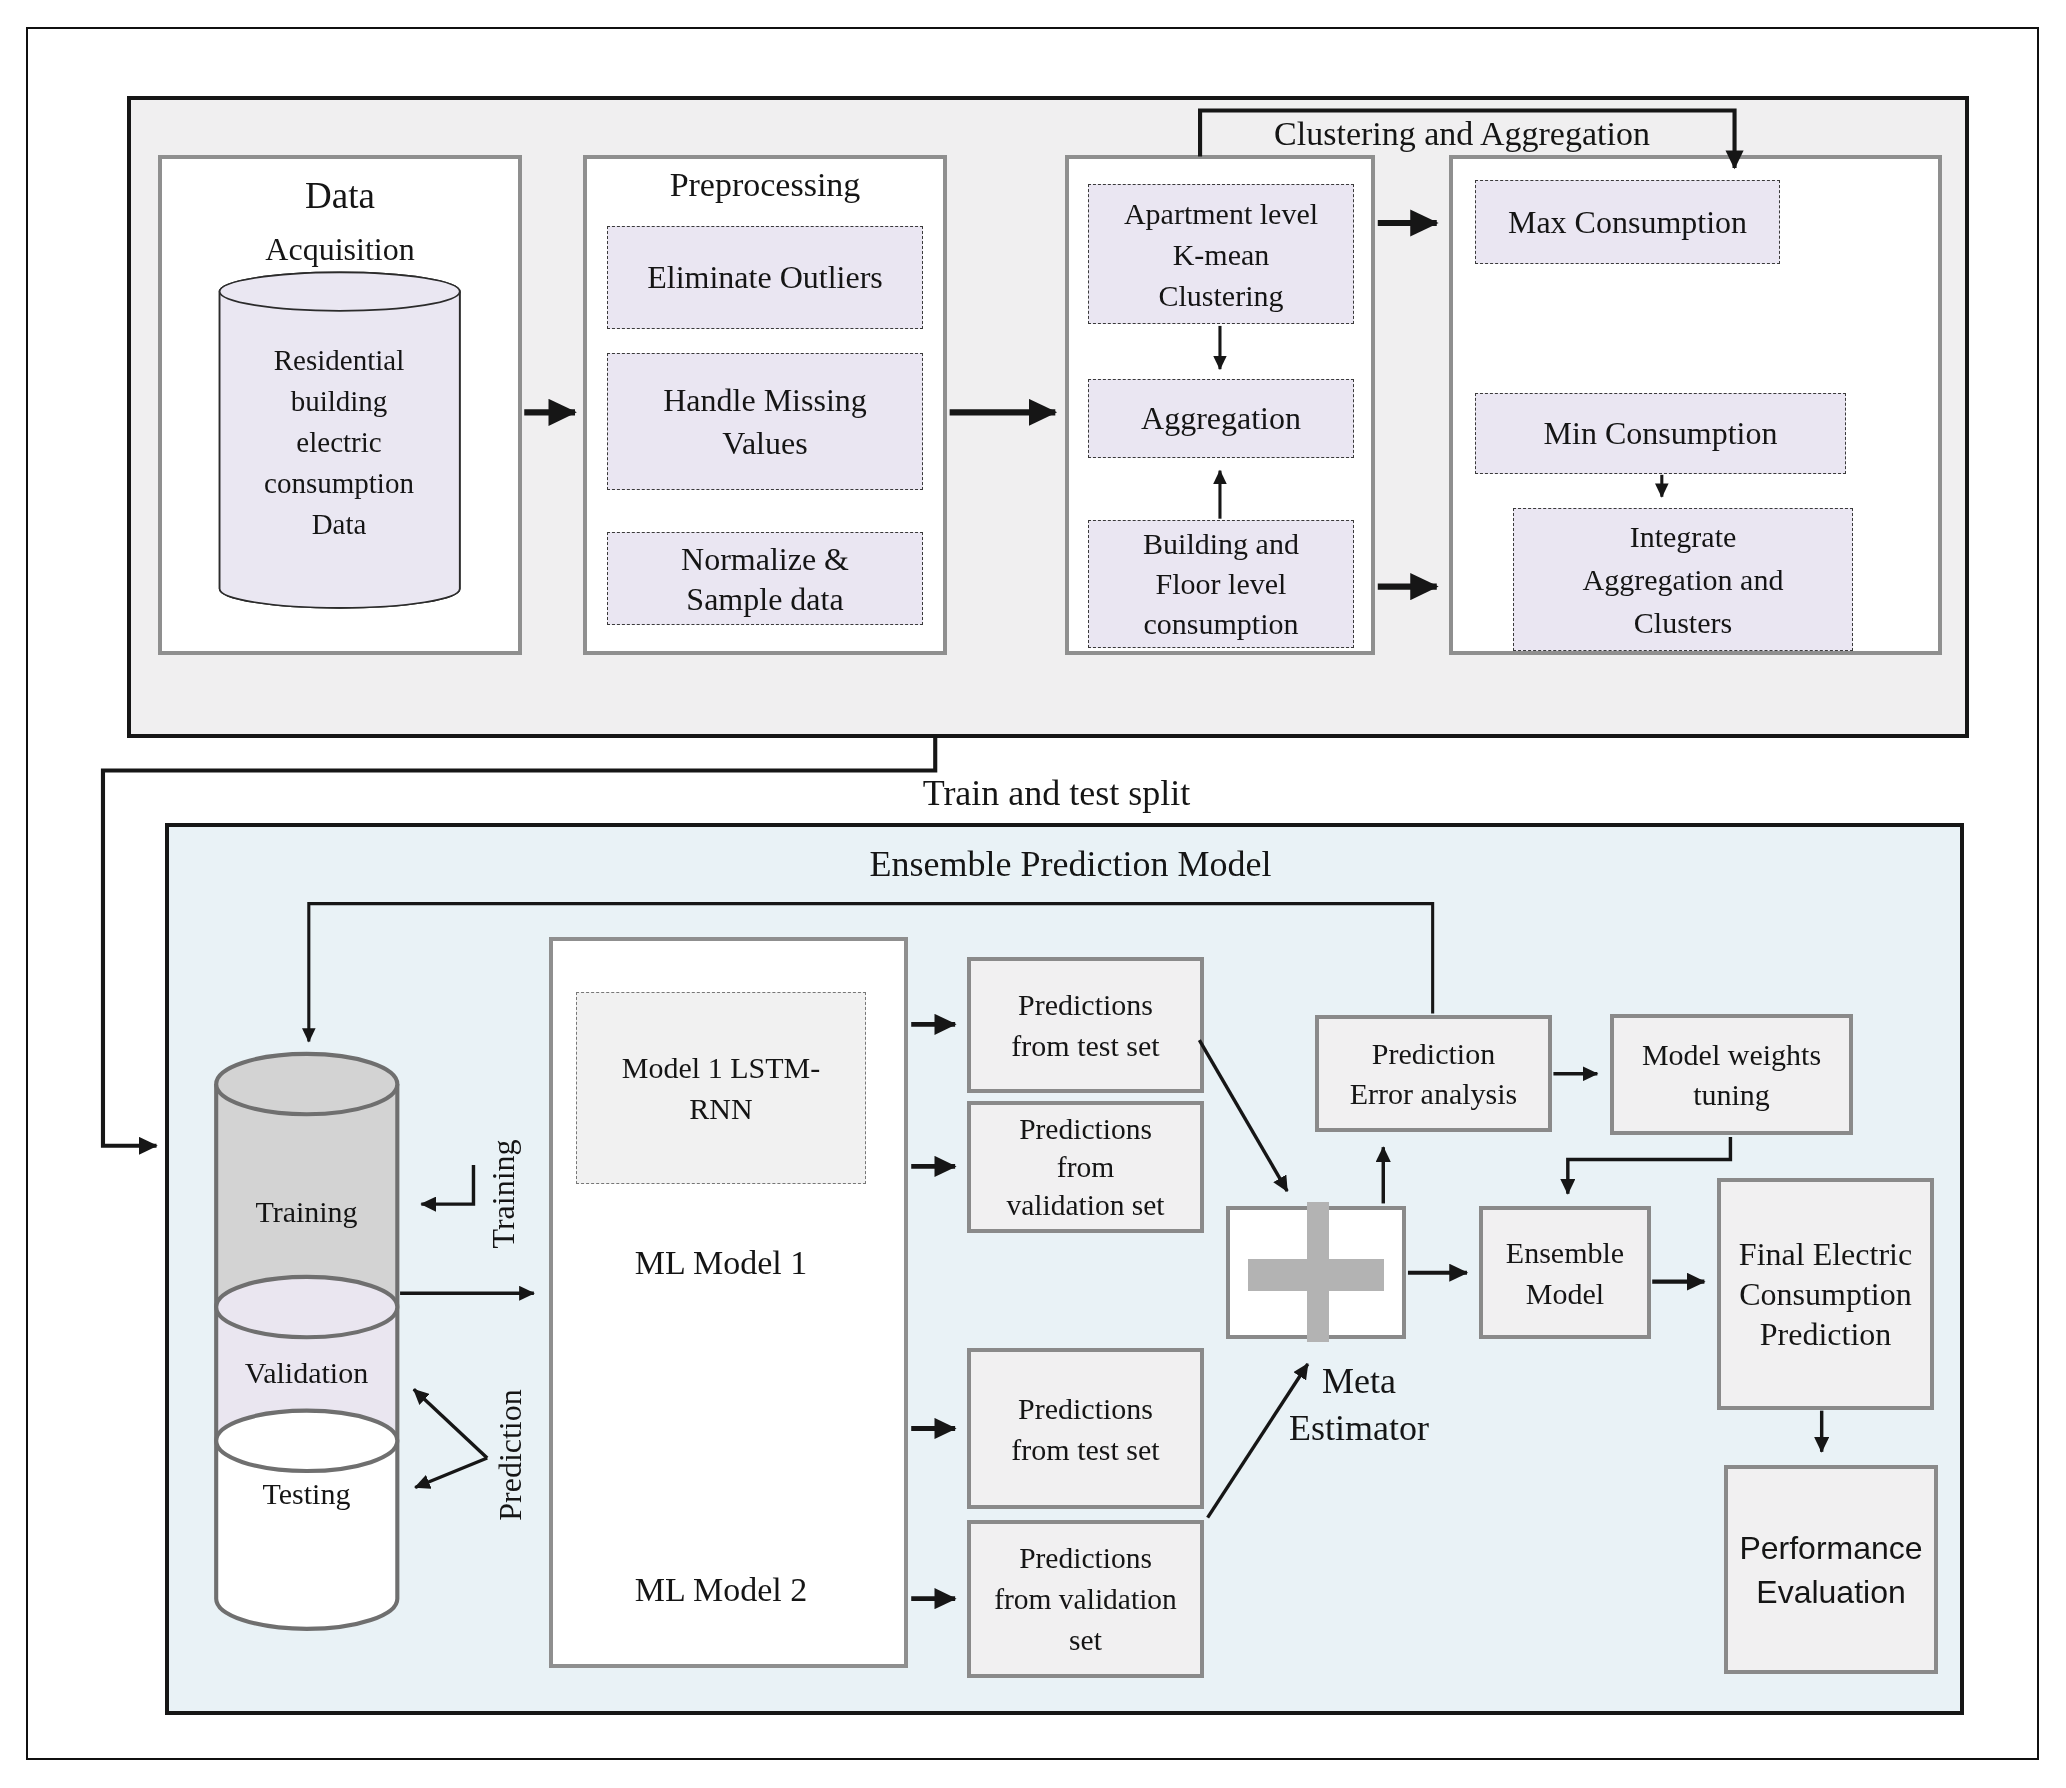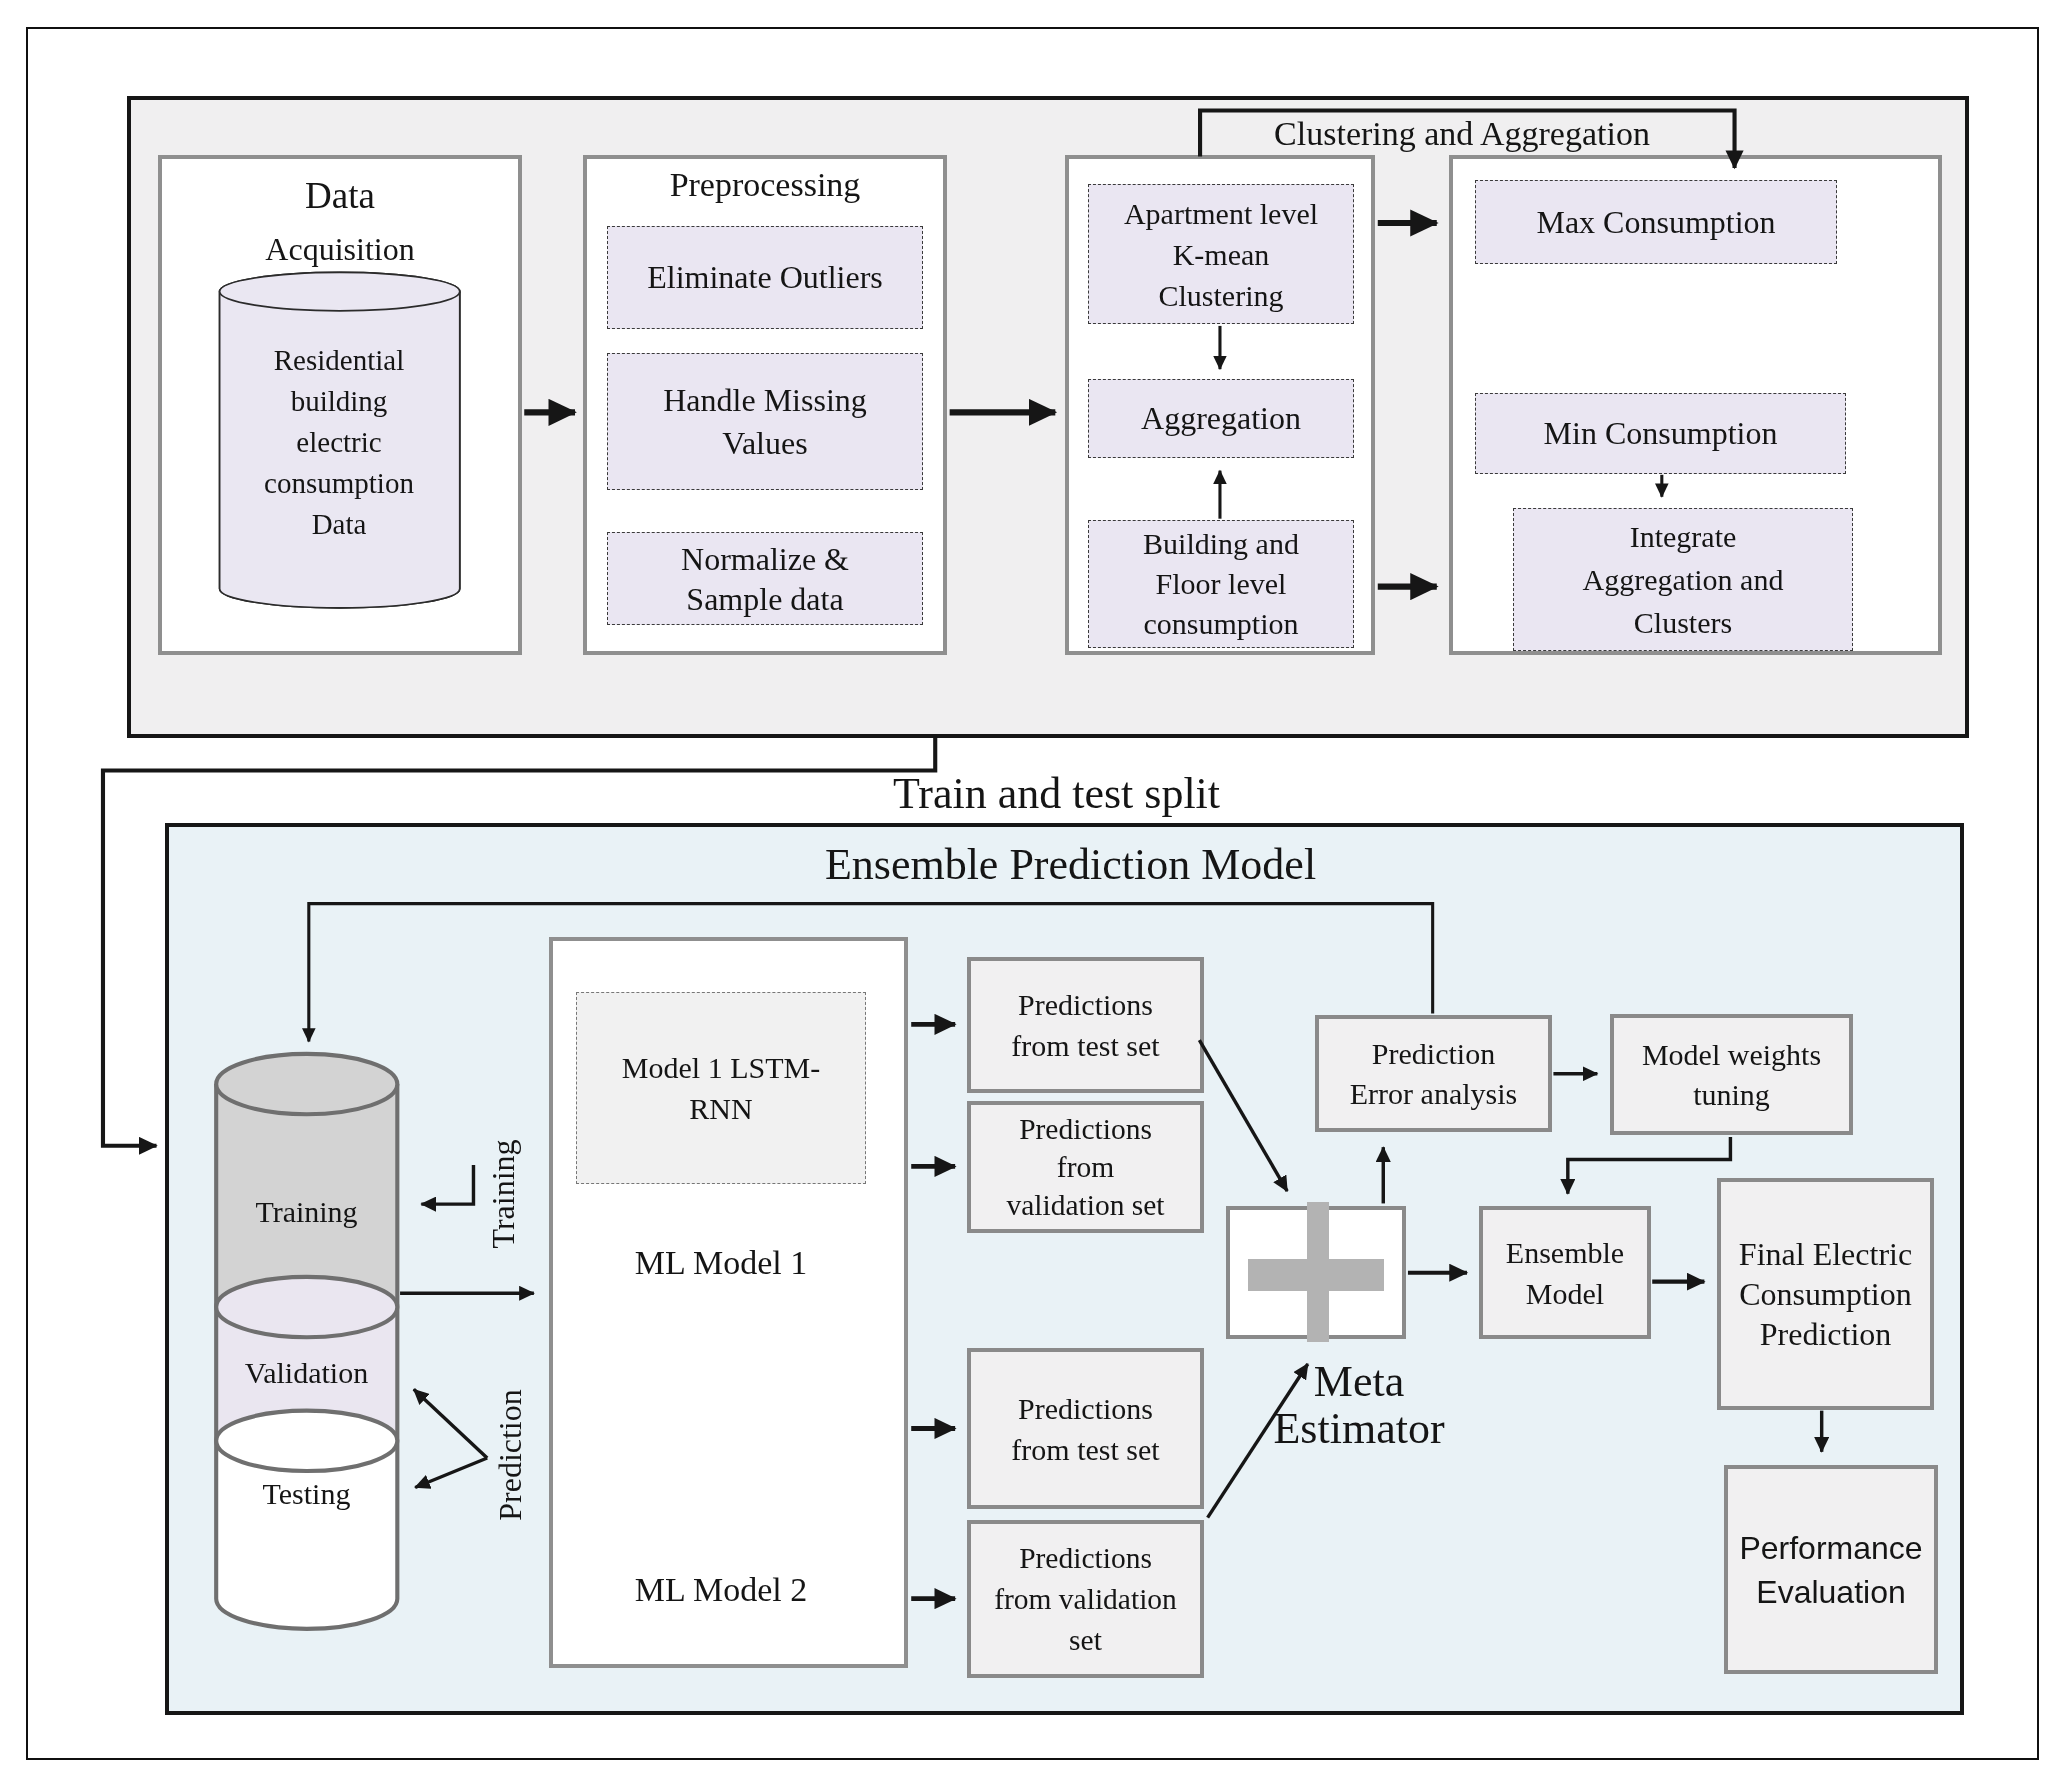--- a/index.html
+++ b/index.html
@@ -17,21 +17,21 @@
   
   .lav{background:#eae6f2;border:1.4px dashed #3a3a3a;}
   .gdash{background:#f1f1f1;border:1.4px dashed #777777;}
   
   .ctr{display:flex;flex-direction:column;align-items:center;justify-content:center;text-align:center;}
   .line{white-space:nowrap;}
   .t44{font-size:30px;line-height:41px;}
   .t42{font-size:29px;line-height:41px;text-align:right;}
   .t46{font-size:32px;line-height:43px;}
   .t50{font-size:34px;line-height:40px;}
-  .t52{font-size:44px;line-height:41px;}
+  .t52{font-size:36px;line-height:41px;}
   .t54{font-size:37px;line-height:41px;}
   .lbl{text-align:center;}
   .rot{transform:rotate(-90deg);transform-origin:center center;text-align:center;font-size:32px;}
   .sans{font-family:Liberation Sans, sans-serif;}
   svg{position:absolute;left:0;top:0;}
   .plusbar{background:#b3b3b3;}
 </style>
 </head>
 <body>
 
@@ -94,21 +94,21 @@
   </div>
   <div class="abs lav ctr t46" style="left:1088px;top:379px;width:266px;height:79px;">
     <div class="line">Aggregation</div>
   </div>
   <div class="abs lav ctr t44" style="left:1088px;top:520px;width:266px;height:128px;">
     <div class="line" style="line-height:40px;">Building and</div>
     <div class="line" style="line-height:40px;">Floor level</div>
     <div class="line" style="line-height:40px;">consumption</div>
   </div>
 
-  <div class="abs lav ctr t46" style="left:1475px;top:180px;width:362px;height:84px;">
+  <div class="abs lav ctr t46" style="left:1475px;top:180px;width:305px;height:84px;">
     <div class="line">Max Consumption</div>
   </div>
   <div class="abs lav ctr t46" style="left:1475px;top:393px;width:371px;height:81px;">
     <div class="line">Min Consumption</div>
   </div>
   <div class="abs lav ctr t44" style="left:1513px;top:508px;width:340px;height:143px;">
     <div class="line" style="line-height:43px;">Integrate</div>
     <div class="line" style="line-height:43px;">Aggregation and</div>
     <div class="line" style="line-height:43px;">Clusters</div>
   </div>

